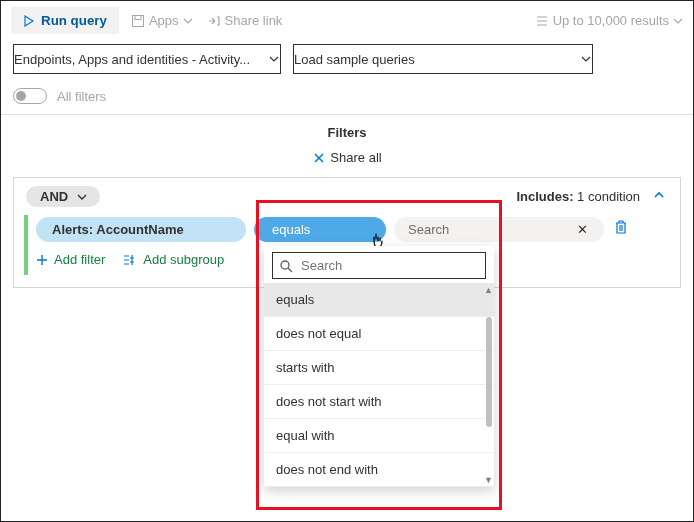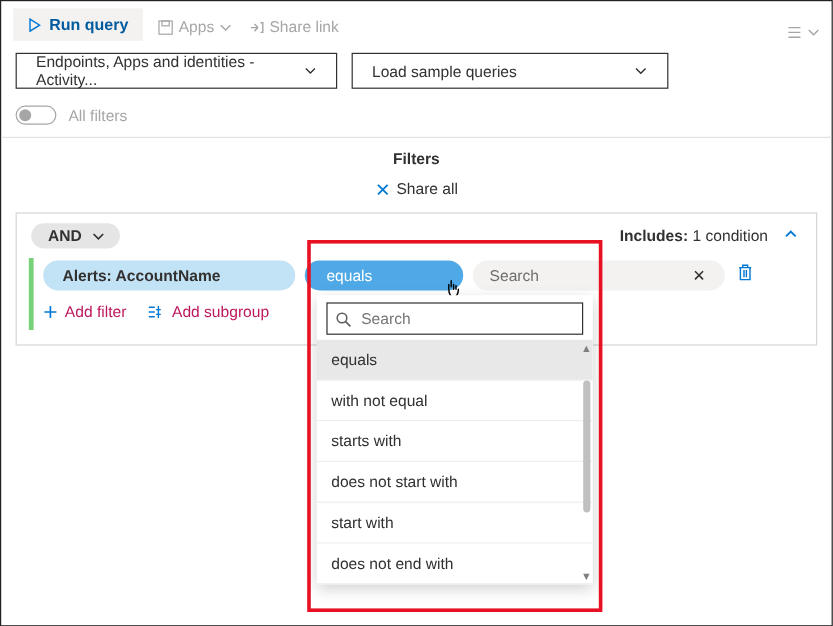--- a/index.html
+++ b/index.html
@@ -11,21 +11,21 @@
     background: #ffffff;
     width: 694px;
     height: 522px;
     border: 1px solid #222;
     overflow: hidden;
   }
 
   
   .toolbar {
     display: flex;
-    align-items: flex-end;
+    align-items: center;
     padding: 6px 10px;
     gap: 10px;
   }
   .btn-run {
     display: flex;
     align-items: center;
     gap: 6px;
     background: #f3f2f1;
     border: none;
     padding: 6px 12px;
@@ -54,26 +54,26 @@
     display: flex;
     gap: 12px;
     padding: 4px 12px 10px 12px;
   }
   .dropdown {
     border: 1px solid #323130;
     height: 30px;
     display: flex;
     align-items: center;
     justify-content: space-between;
-    padding: 0 16px;
+    padding: 0 0;
     cursor: pointer;
     background: #fff;
   }
   .dd1 { width: 268px; }
-  .dd2 { width: 264px; }
+  .dd2 { width: 300px; }
 
   
   .filters-toggle-row {
     display: flex;
     align-items: center;
     gap: 10px;
     padding: 4px 12px 10px 12px;
     border-bottom: 1px solid #e1e1e1;
   }
   .toggle {
@@ -190,21 +190,21 @@
 
   .add-row {
     display: flex;
     gap: 18px;
     margin-top: 10px;
   }
   .add-link {
     display: flex;
     align-items: center;
     gap: 6px;
-    color: #be185d;
+    color: #15803d;
     cursor: pointer;
   }
 
   
   .highlight-box {
     position: absolute;
     left: 256px;
     top: 200px;
     width: 246px;
     height: 310px;
@@ -289,20 +289,21 @@
     <svg width="14" height="14" viewBox="0 0 14 14">
         <path d="M2 7 L8 7 M8 7 L5 4 M8 7 L5 10 M10 3 L12 3 L12 11 L10 11" fill="none" stroke="#a6a6a6" stroke-width="1.2"></path>
       </svg>
     <span>Share link</span>
   </div>
   <div class="toolbar-spacer"></div>
   <div class="results-limit">
     <svg width="14" height="14" viewBox="0 0 14 14">
         <path d="M2 3h10M2 7h10M2 11h10" stroke="#a6a6a6" stroke-width="1.2"></path>
       </svg>
+    <span>Up to 10,000 results</span>
     <svg width="10" height="10" viewBox="0 0 10 10">
         <path d="M1 3 L5 7 L9 3" fill="none" stroke="#a6a6a6" stroke-width="1.2"></path>
       </svg>
   </div>
 </div>
 
 <div class="query-row">
   <div class="dropdown dd1">
     <span>Endpoints, Apps and identities - Activity...</span>
     <svg width="12" height="12" viewBox="0 0 12 12">
@@ -396,22 +397,22 @@
     <svg width="14" height="14" viewBox="0 0 14 14">
         <circle cx="6" cy="6" r="4" fill="none" stroke="#605e5c" stroke-width="1.3"></circle>
         <path d="M9 9 L13 13" stroke="#605e5c" stroke-width="1.3"></path>
       </svg>
     <input type="text" placeholder="Search" style="">
   </div>
   <div class="op-list">
     <span class="arrow-up">▲</span>
     <div class="scroll-ind"></div>
     <div class="op-item sel"><span>equals</span></div>
-    <div class="op-item"><span>with not equal</span></div>
+    <div class="op-item"><span>does not equal</span></div>
     <div class="op-item"><span>starts with</span></div>
     <div class="op-item"><span>does not start with</span></div>
-    <div class="op-item"><span>start with</span></div>
+    <div class="op-item"><span>equal with</span></div>
     <div class="op-item"><span>does not end with</span></div>
     <span class="arrow-down">▼</span>
   </div>
 </div>
 
 <div class="highlight-box"></div>
 
 </body></html>

